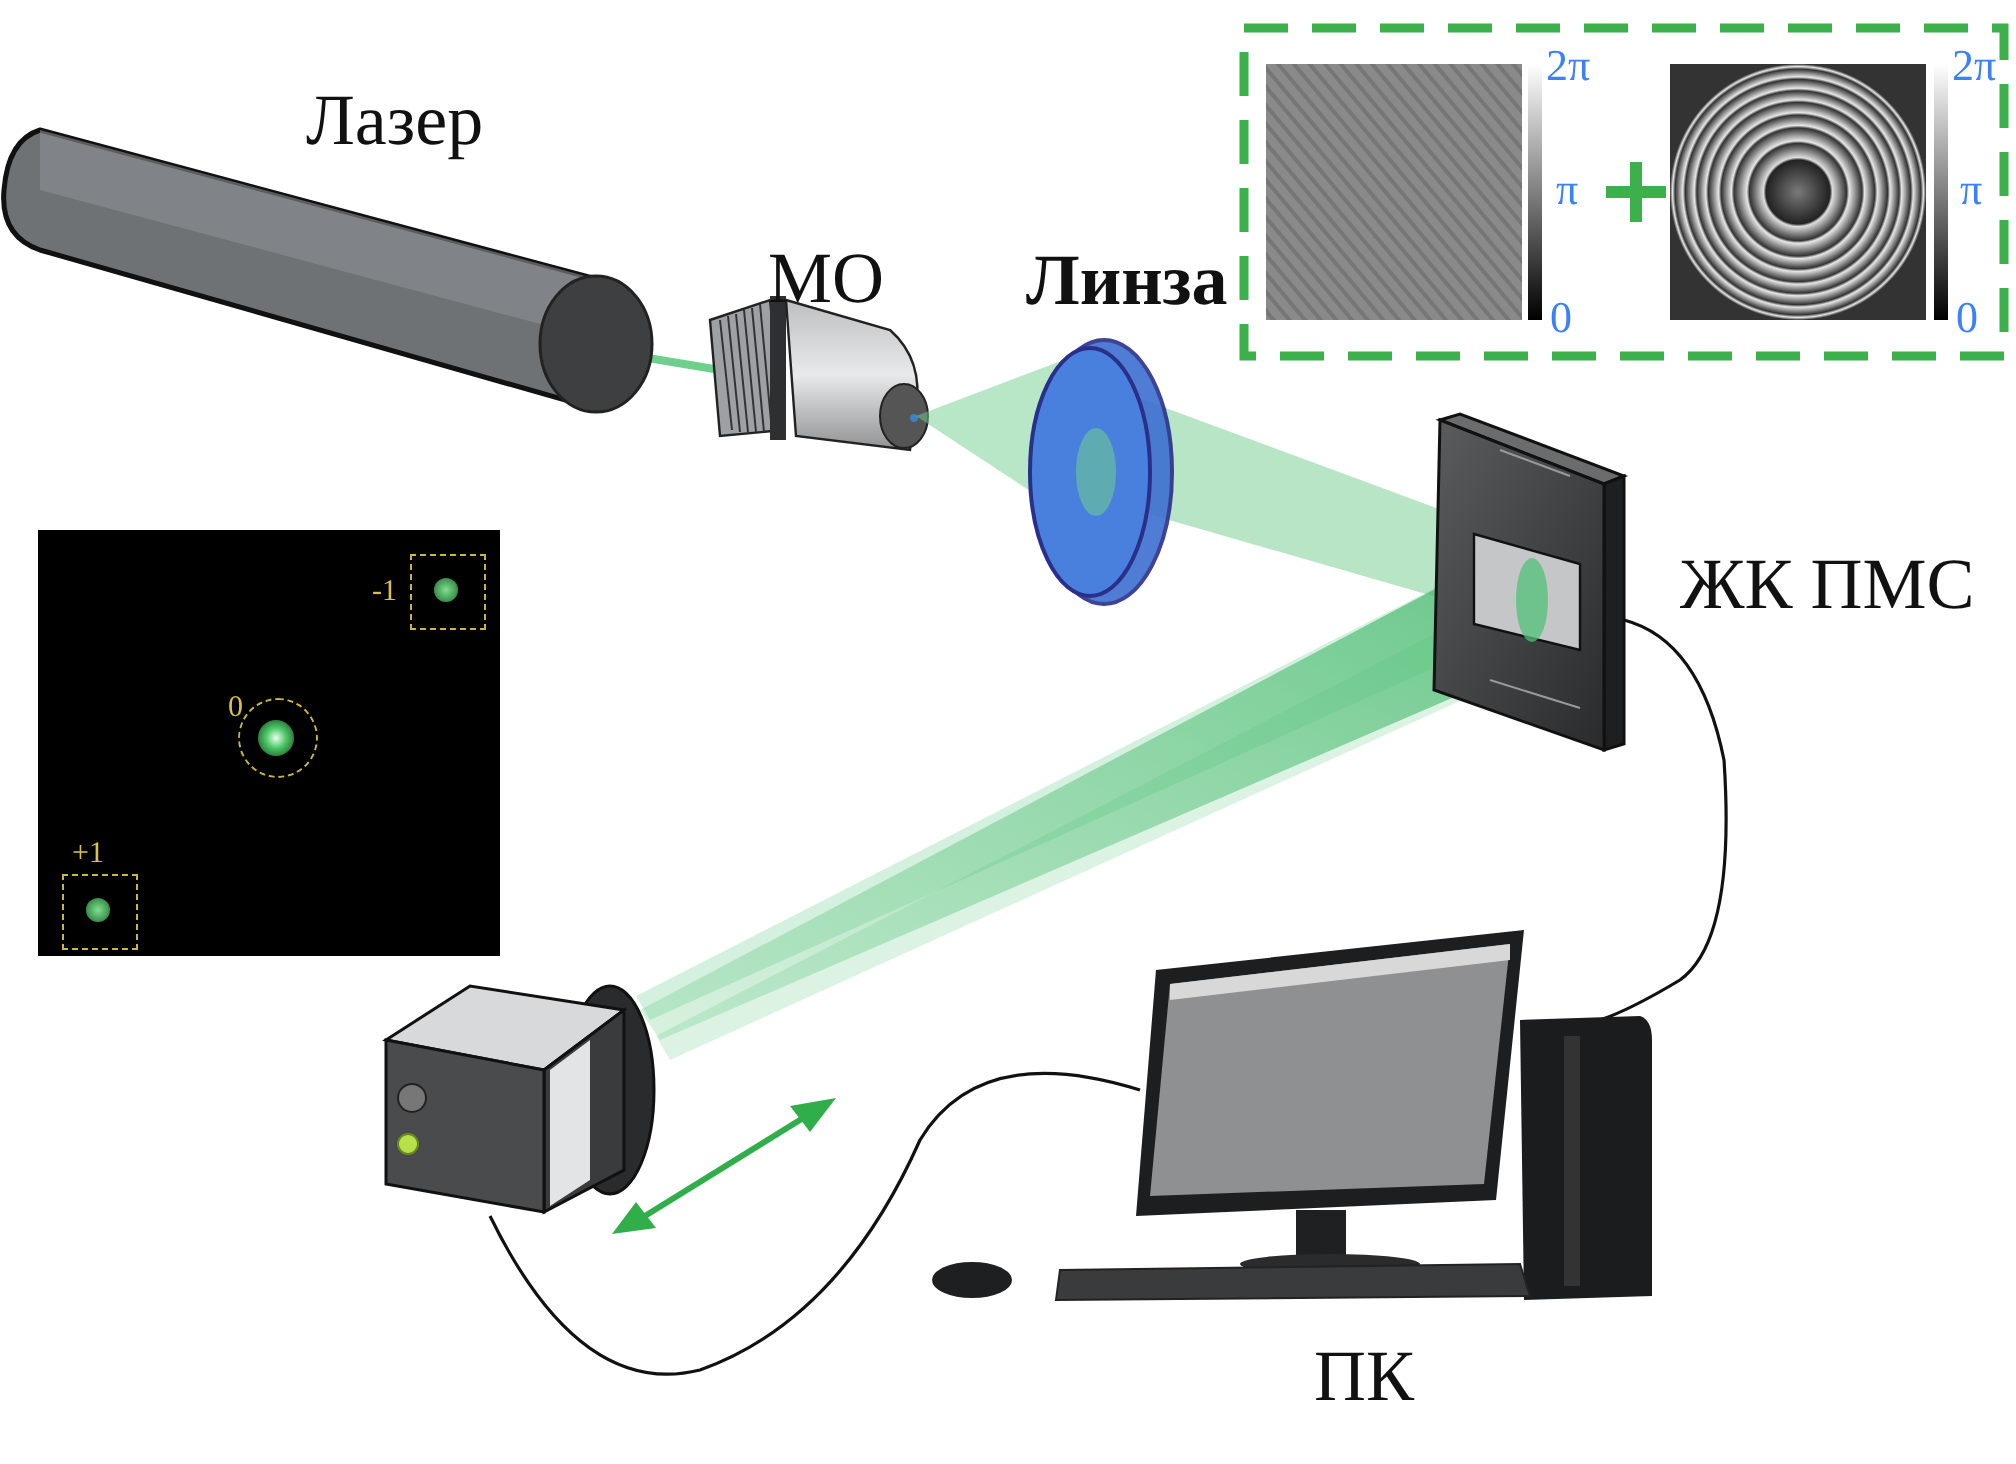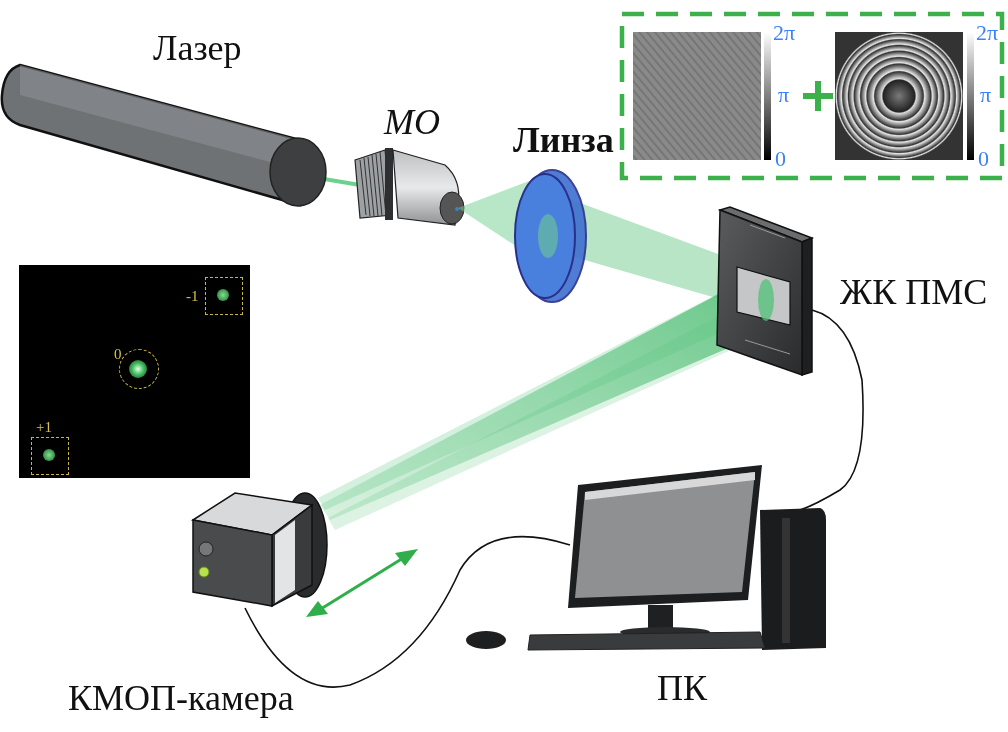--- a/index.html
+++ b/index.html
@@ -178,20 +178,19 @@
   <span class="order" style="left:17px; top:155px;">+1</span>
 </div>
 
 <span class="tick" style="left:773px; top:22px;">2π</span>
 <span class="tick" style="left:778px; top:84px;">π</span>
 <span class="tick" style="left:775px; top:148px;">0</span>
 <span class="tick" style="left:976px; top:22px;">2π</span>
 <span class="tick" style="left:980px; top:84px;">π</span>
 <span class="tick" style="left:978px; top:148px;">0</span>
 
-<span class="lbl" style="left:153px; top:30px;">Лазер</span>
-<span class="lbl" style="left:384px; top:104px;font-style:italic;">МО</span>
+<span class="lbl" style="left:153px; top:42px;">Лазер</span>
+<span class="lbl" style="left:384px; top:121px;">МО</span>
 <span class="lbl" style="left:513px; top:122px;font-weight:bold;">Линза</span>
 <span class="lbl" style="left:840px; top:242px;margin-top:32px;">ЖК ПМС</span>
-<span class="lbl" style="left:68px; top:680px;">КМОП-камера</span>
 <span class="lbl" style="left:657px; top:670px;">ПК</span>
 
 </div>
 
 </body></html>

